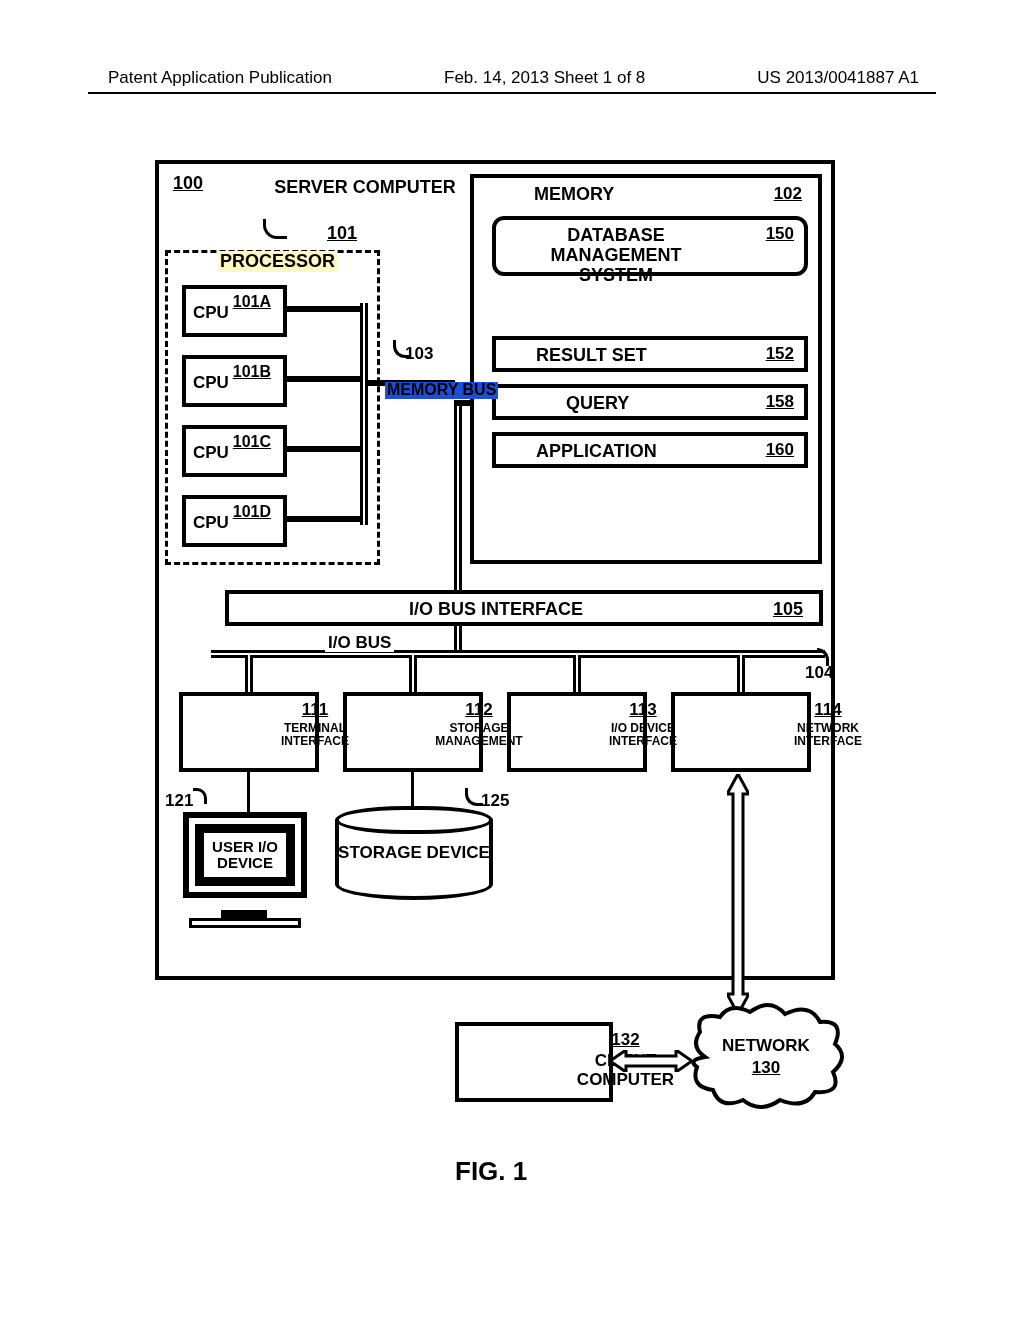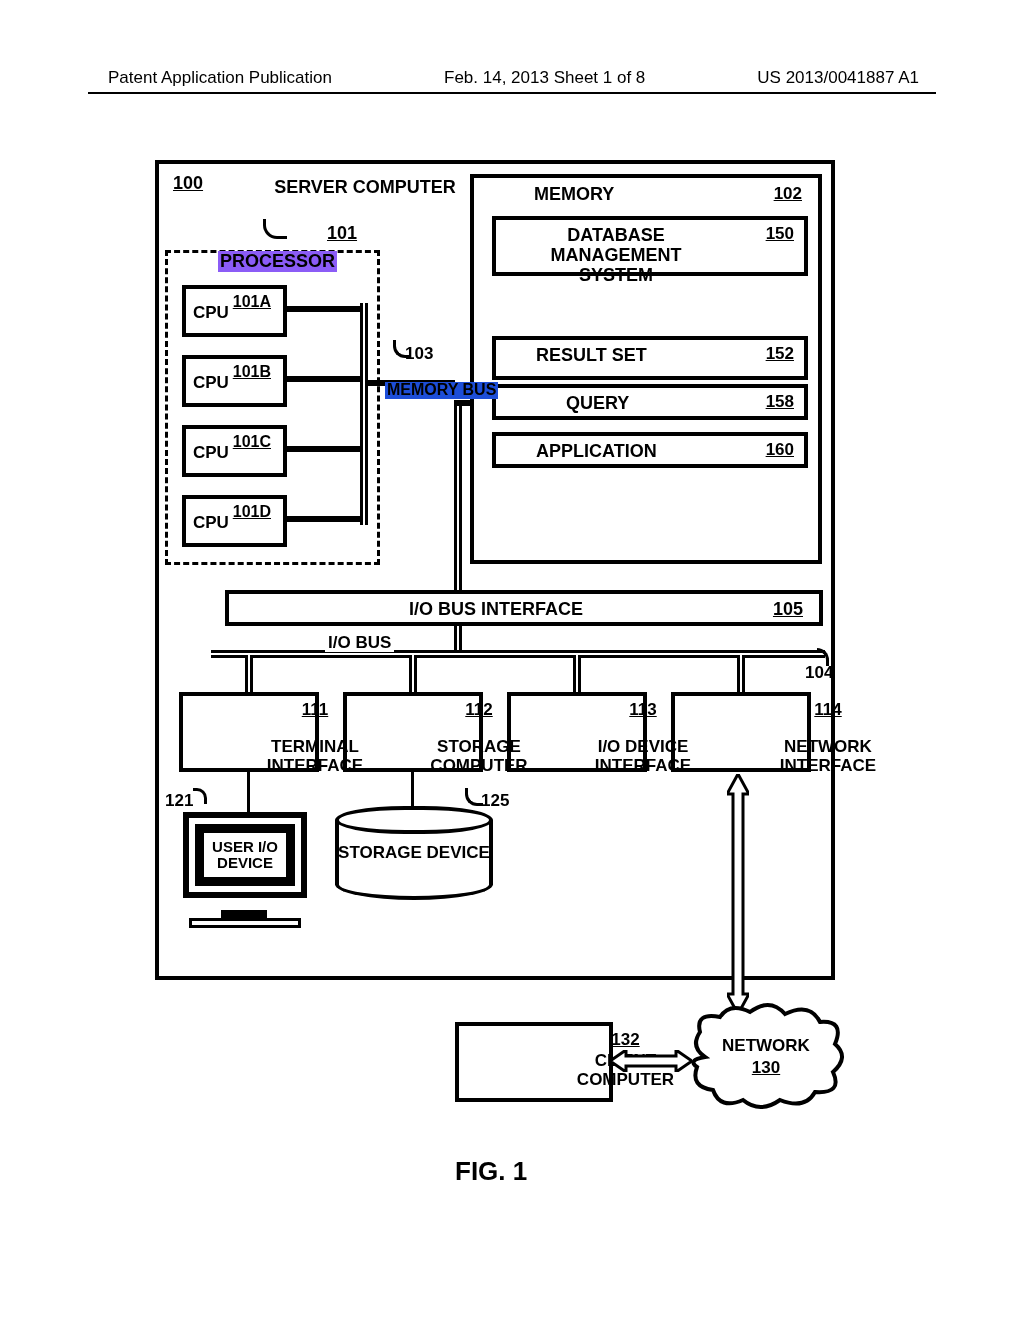--- a/index.html
+++ b/index.html
@@ -78,21 +78,21 @@
     left: 10px;
     width: 215px;
     height: 315px;
     border: 3px dashed #000;
   }
   .proc-label {
     position: absolute;
     font-weight: bold;
     font-size: 18px;
   }
-  .proc-title { top: -2px; left: 50px; background: #8b5cf6; padding: 0 2px; }
+  .proc-title { top: -2px; left: 50px; background: #fef9c3; padding: 0 2px; }
   .ref-101 { top: -30px; left: 115px; margin-left: 44px; }
   .arc-101 {
     position: absolute;
     top: -34px;
     left: 95px;
     width: 24px;
     height: 20px;
     border: 3px solid #000;
     border-right: none;
     border-top: none;
@@ -137,23 +137,23 @@
   .inner-box {
     position: absolute;
     border: 4px solid #000;
     left: 18px;
     width: 316px;
     text-align: center;
   }
   .inner-box .t { font-weight: bold; font-size:18px; line-height:1.1;}
   .inner-box .r { position:absolute; right: 10px; top: 4px; font-weight:bold; font-size:17px; text-decoration: underline; }
 
-  .dbms { top: 38px; height: 60px; }
+  .dbms { top: 38px; height: 60px; border-radius: 12px; }
   .dbms .t { position:absolute; left: 30px; top:6px; width:180px;}
-  .resultset { top: 158px; height: 44px;}
+  .resultset { top: 158px; height: 36px;}
   .resultset .t { position:absolute; left: 40px; top:6px; }
   .querybox { top: 206px; height: 36px;}
   .querybox .t { position:absolute; left: 70px; top:6px;}
   .appbox { top: 254px; height: 36px;}
   .appbox .t { position:absolute; left: 40px; top:6px;}
 
   
   .membus-label {
     position: absolute;
     top: 222px;
@@ -234,21 +234,21 @@
   }
 
   .if-box {
     position: absolute;
     width: 140px;
     height: 80px;
     border: 4px solid #000;
     text-align:center;
   }
   .if-box .r { position:absolute; top:4px; width:100%; text-align:center; font-weight:bold; font-size:17px; text-decoration: underline;}
-  .if-box .t { position:absolute; top:42px; width:100%; font-weight:bold; font-size:17px; line-height:1.1;}
+  .if-box .t { position:absolute; top:26px; width:100%; font-weight:bold; font-size:12px; line-height:1.1;}
   .term-if { top: 532px; left: 24px; }
   .stor-if { top: 532px; left: 188px; }
   .iodev-if { top: 532px; left: 352px; }
   .net-if  { top: 532px; left: 516px; padding-left: 42px; }
 
   
   .monitor {
     position: absolute;
     top: 648px;
     left: 22px;
@@ -449,21 +449,21 @@
   <div class="vbus" style="top:495px; left:254px; height:38px;"></div>
   <div class="vbus" style="top:495px; left:418px; height:38px;"></div>
   <div class="vbus" style="top:495px; left:582px; height:38px;"></div>
 
   <div class="if-box term-if">
     <span class="r">111</span>
     <span class="t">TERMINAL INTERFACE</span>
   </div>
   <div class="if-box stor-if">
     <span class="r">112</span>
-    <span class="t">STORAGE COMPUTER</span>
+    <span class="t">STORAGE MANAGEMENT</span>
   </div>
   <div class="if-box iodev-if">
     <span class="r">113</span>
     <span class="t">I/O DEVICE INTERFACE</span>
   </div>
   <div class="if-box net-if">
     <span class="r">114</span>
     <span class="t">NETWORK INTERFACE</span>
   </div>
 

